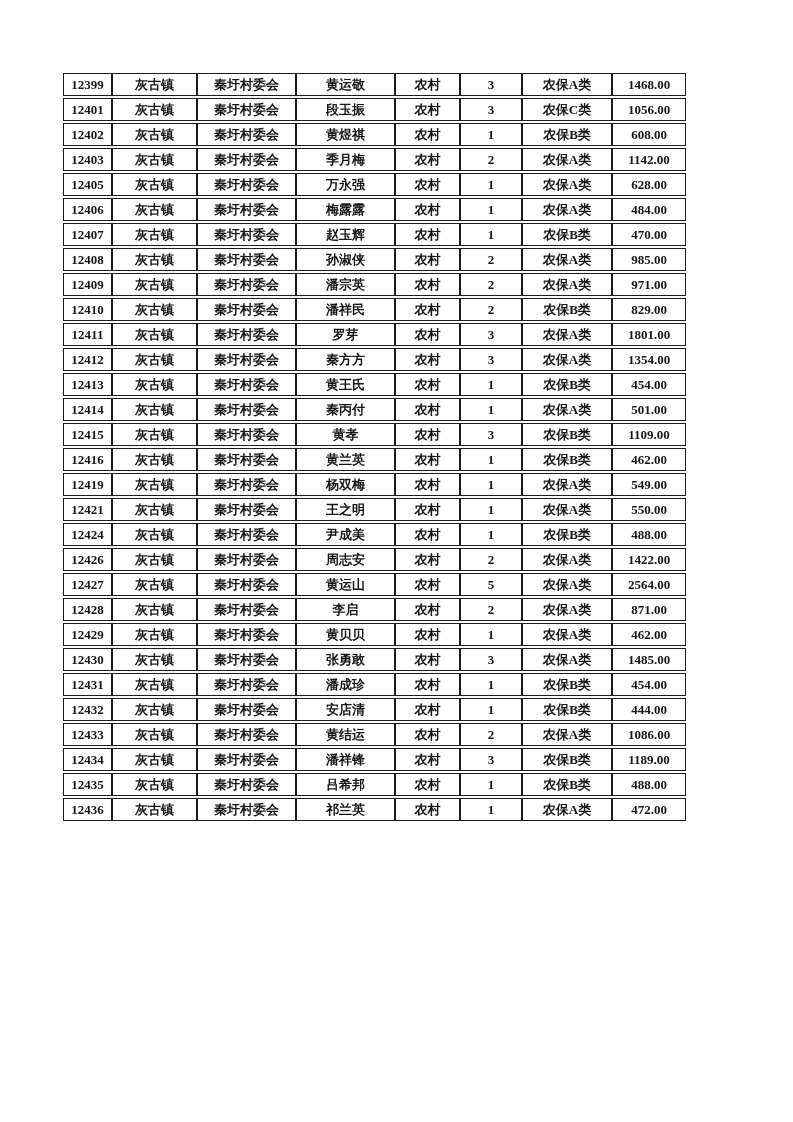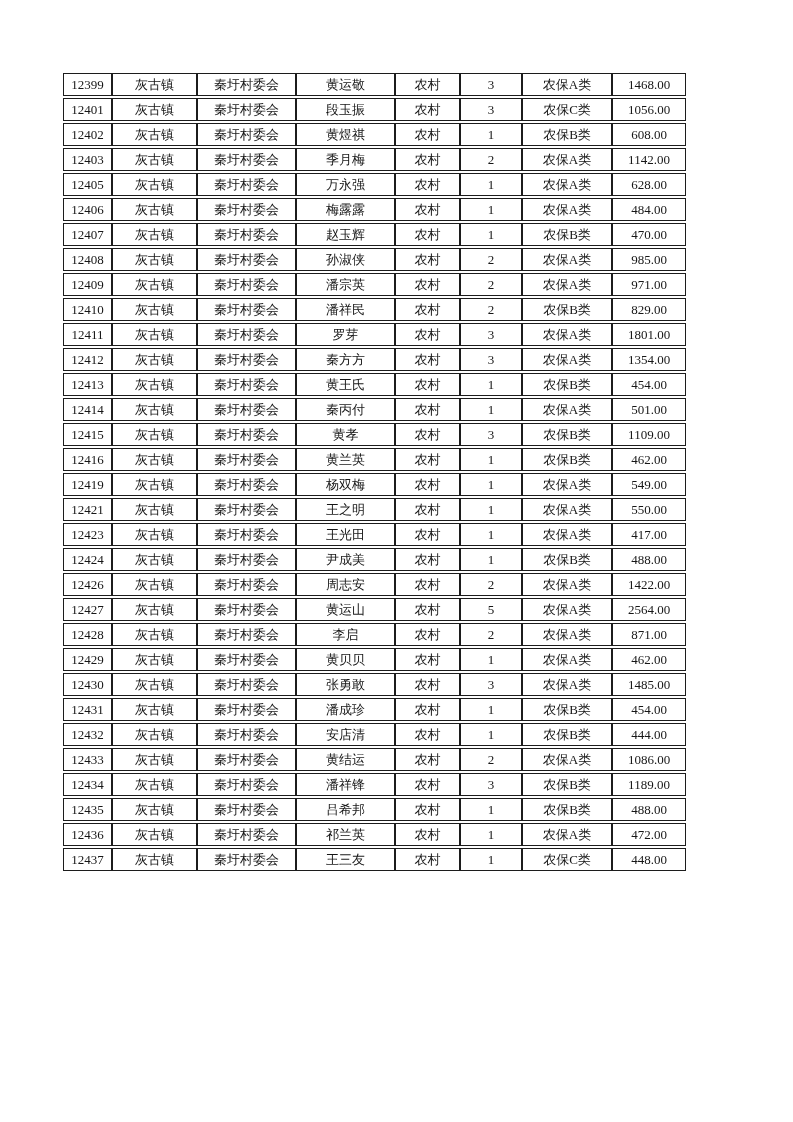--- a/index.html
+++ b/index.html
@@ -16,20 +16,21 @@
     font-family: "Liberation Serif", "DejaVu Serif", serif;
   }
   table.grid {
     position: absolute;
     left: 63px;
     top: 71px;
     border-collapse: separate;
     border-spacing: 0 2px;
     table-layout: fixed;
     width: 623px;
+    font-weight: bold;
   }
   table.grid td {
     box-sizing: border-box;
     border: 1px solid #1c1c1c;
     height: 23px;
     padding: 0 2px;
     text-align: center;
     vertical-align: middle;
     font-size: 13px;
     line-height: 1;
@@ -236,30 +237,20 @@
           <td>12421</td>
           <td>灰古镇</td>
           <td>秦圩村委会</td>
           <td>王之明</td>
           <td>农村</td>
           <td>1</td>
           <td>农保A类</td>
           <td>550.00</td>
         </tr>
         <tr>
-          <td>12423</td>
-          <td>灰古镇</td>
-          <td>秦圩村委会</td>
-          <td>王光田</td>
-          <td>农村</td>
-          <td>1</td>
-          <td>农保A类</td>
-          <td>417.00</td>
-        </tr>
-        <tr>
           <td>12424</td>
           <td>灰古镇</td>
           <td>秦圩村委会</td>
           <td>尹成美</td>
           <td>农村</td>
           <td>1</td>
           <td>农保B类</td>
           <td>488.00</td>
         </tr>
         <tr>
@@ -364,26 +355,16 @@
         </tr>
         <tr>
           <td>12436</td>
           <td>灰古镇</td>
           <td>秦圩村委会</td>
           <td>祁兰英</td>
           <td>农村</td>
           <td>1</td>
           <td>农保A类</td>
           <td>472.00</td>
-        </tr>
-        <tr>
-          <td>12437</td>
-          <td>灰古镇</td>
-          <td>秦圩村委会</td>
-          <td>王三友</td>
-          <td>农村</td>
-          <td>1</td>
-          <td>农保C类</td>
-          <td>448.00</td>
         </tr>
       </tbody>
   </table>
 </div>
 
 </body></html>

